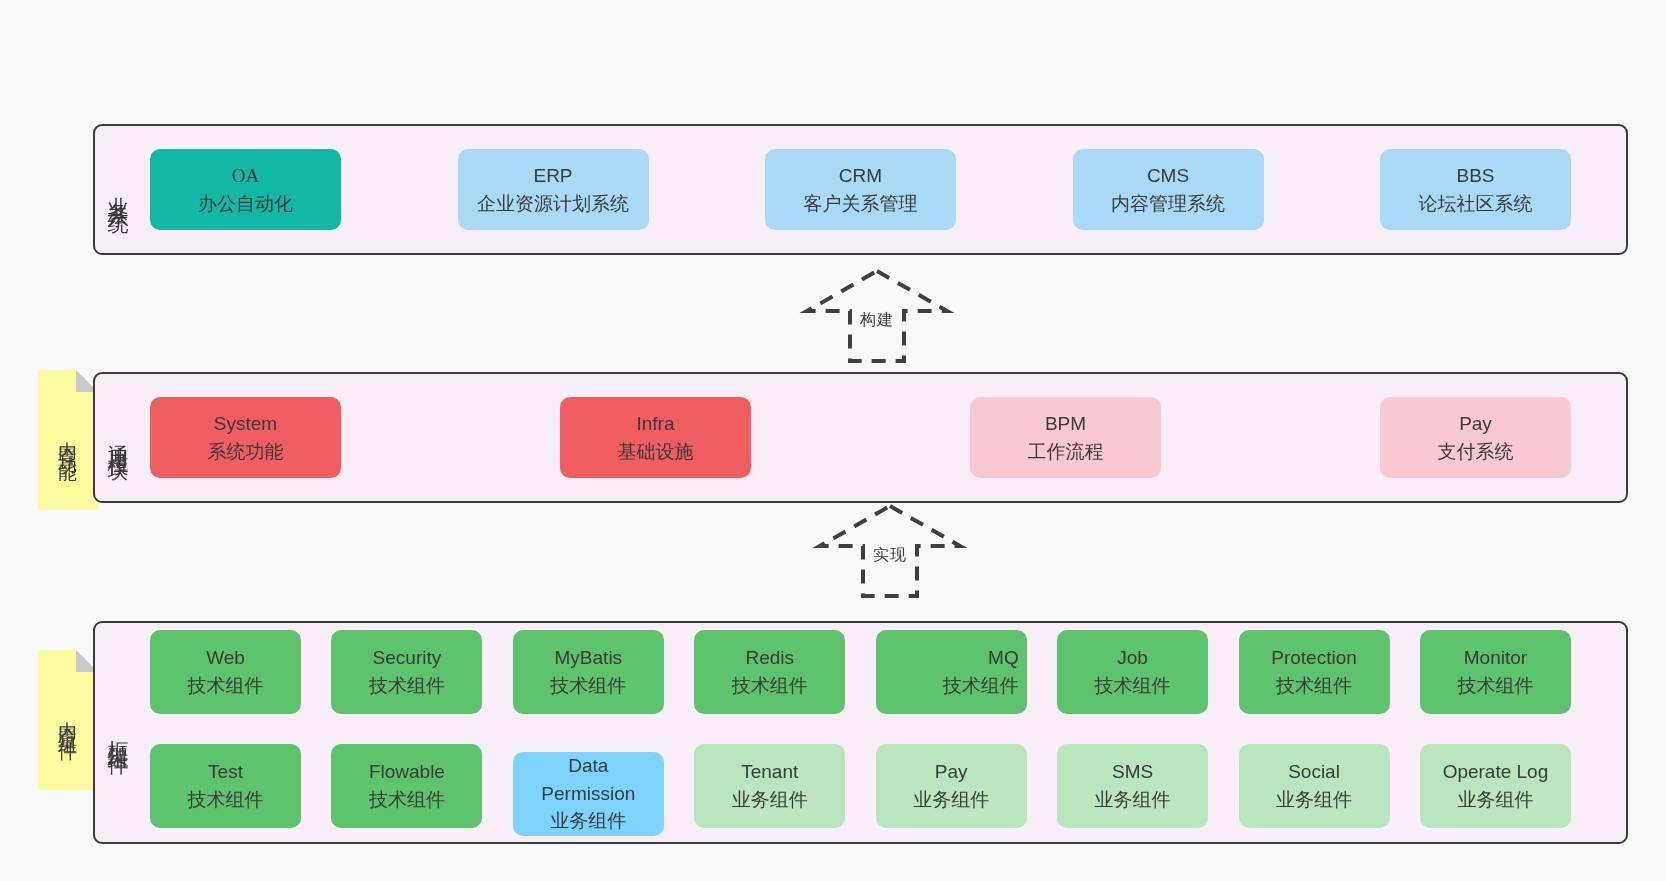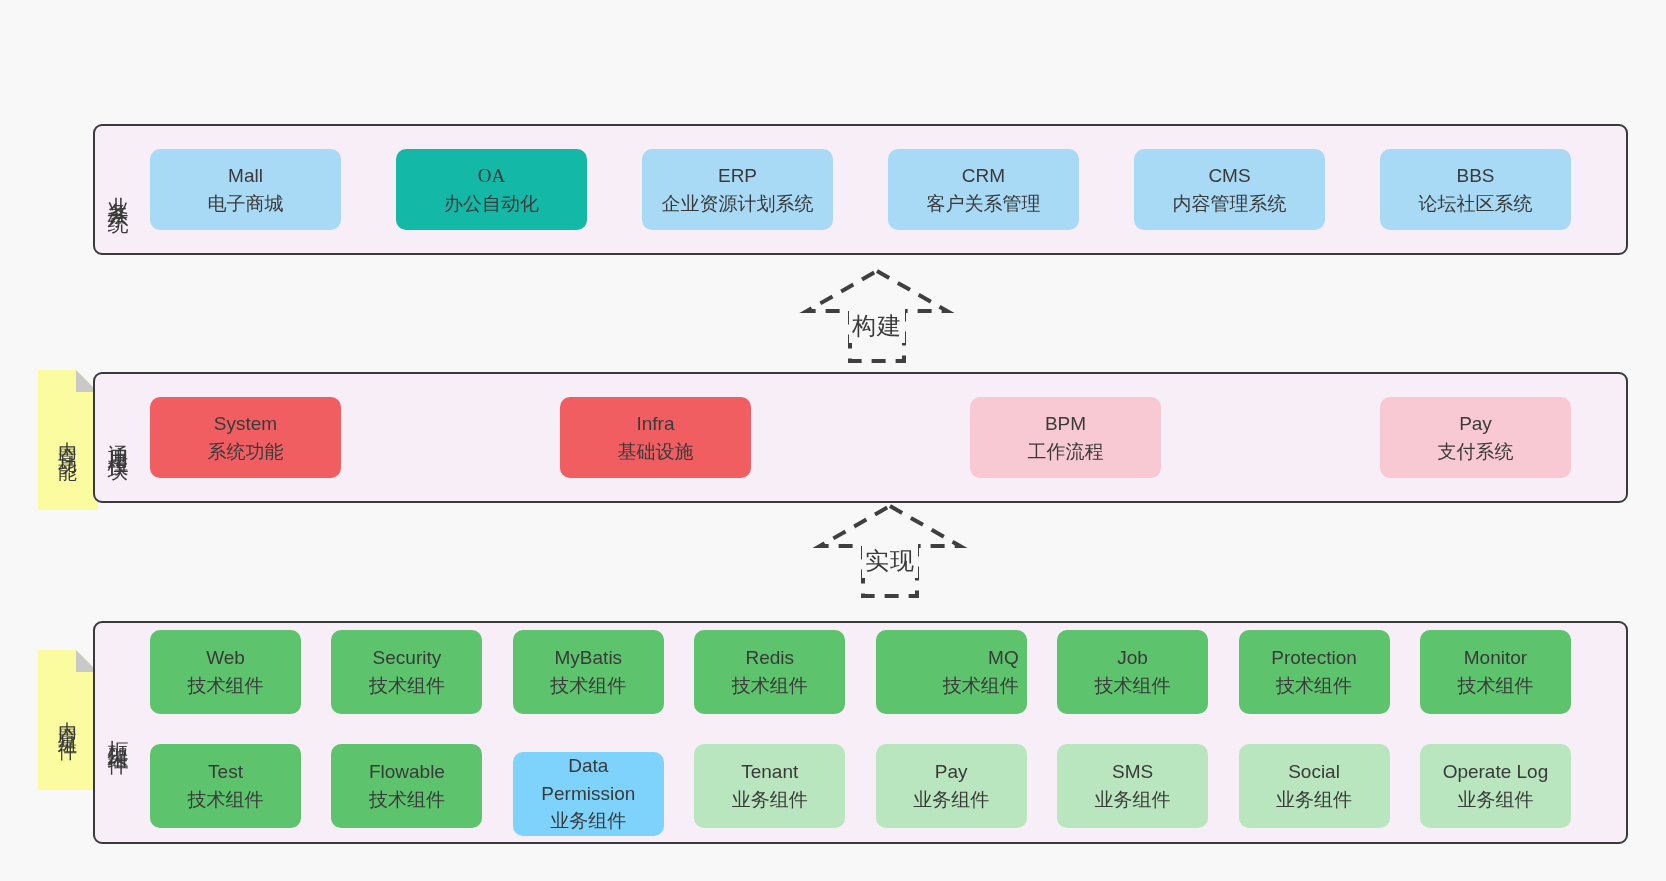--- a/index.html
+++ b/index.html
@@ -81,21 +81,21 @@
 
   
   .arrow{
     position:absolute;width:170px;height:100px;
   }
   .arrow svg{position:absolute;inset:0;}
   .arrow-label{
     position:absolute;left:50%;top:44px;transform:translateX(-50%);
     background:var(--page-bg,#f8f8f8);
     padding:1px 3px;
-    font-size:24px;letter-spacing:1px;color:var(--text);
+    font-size:16px;letter-spacing:1px;color:var(--text);
     white-space:nowrap;
   }
   #arrow-build{left:792px;top:265px;}
   #arrow-implement{left:805px;top:500px;}
 </style>
 </head>
 <body>
 
 <div class="canvas">
 
@@ -109,24 +109,20 @@
     <div class="cut"></div>
     <div class="fold"></div>
     <div class="vtext">内置组件</div>
   </div>
 
   <section class="band band1">
     <div class="band-label">
       <span class="vtext">业务系统</span>
     </div>
     <div class="boxes">
-        <div class="box box-lg" style="background: rgb(168, 218, 245);">
-          <div>Mall</div>
-          <div>电子商城</div>
-        </div>
         <div class="box box-lg" style="background: #14b8a6; font-family: Liberation Serif, serif;">
           <div>OA</div>
           <div>办公自动化</div>
         </div>
         <div class="box box-lg" style="background: rgb(168, 218, 245);">
           <div>ERP</div>
           <div>企业资源计划系统</div>
         </div>
         <div class="box box-lg" style="background: rgb(168, 218, 245);">
           <div>CRM</div>

